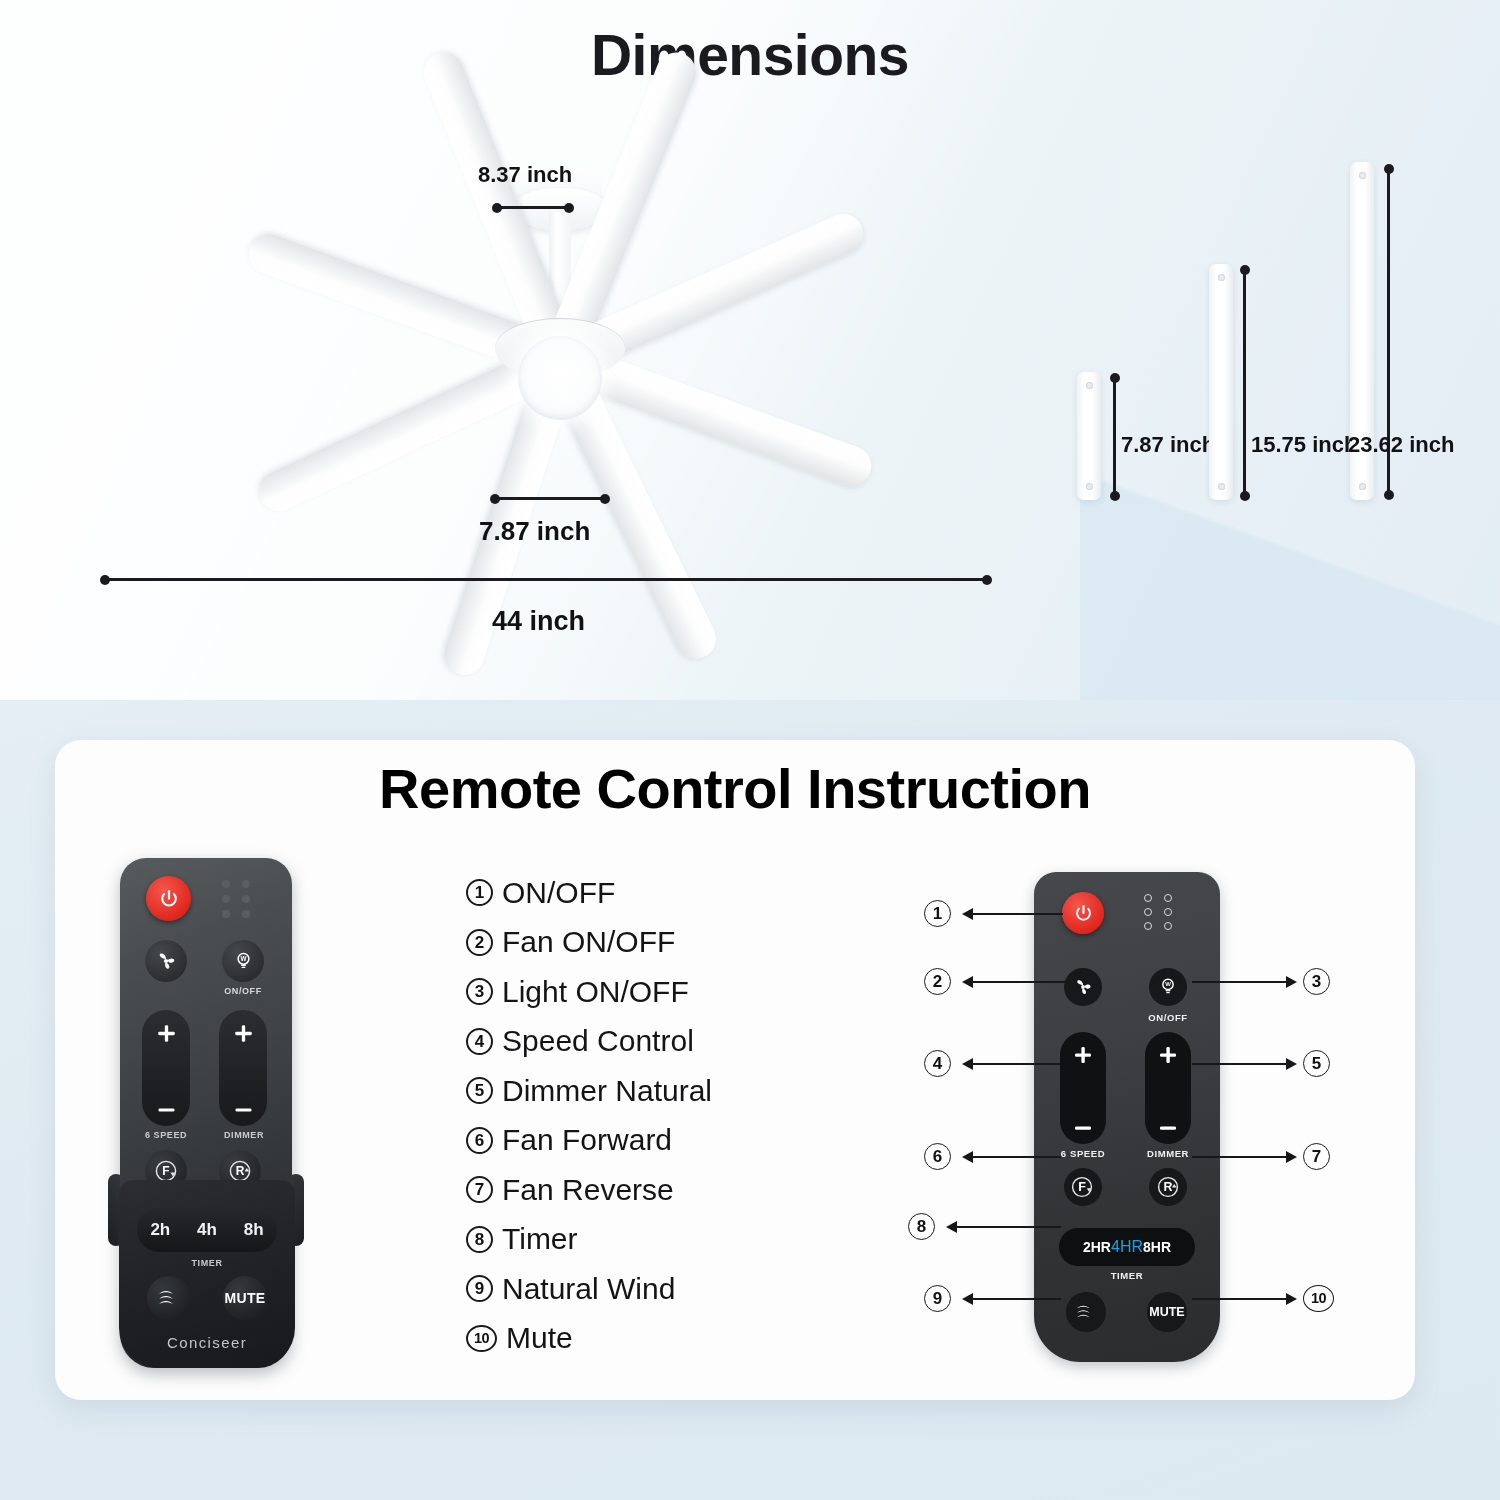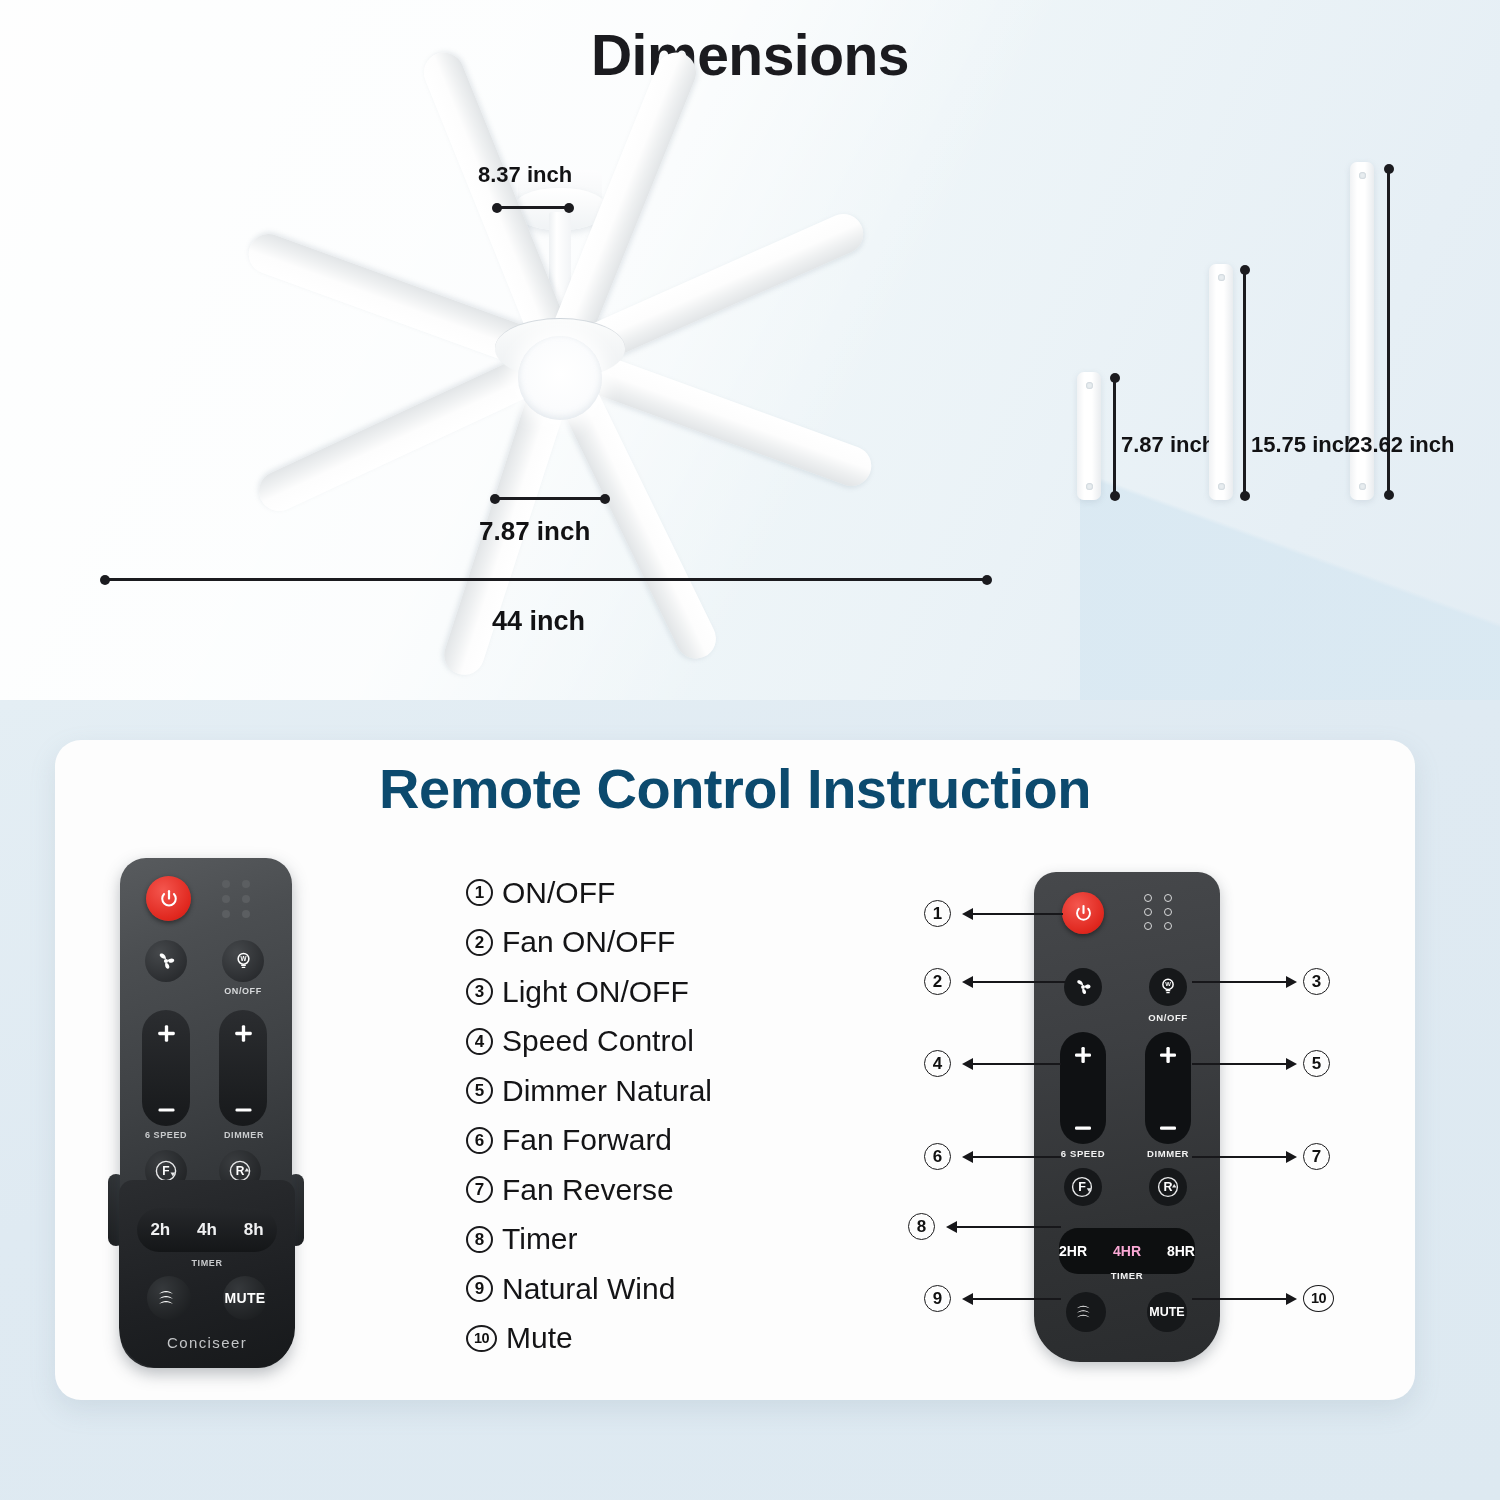--- a/index.html
+++ b/index.html
@@ -18,21 +18,21 @@
   #bg-bottom{position:absolute;left:0;top:700px;width:1500px;height:800px;
     background:linear-gradient(160deg,#e4eef4 0%,#dfeaf2 40%,#dde9f1 100%);}
 
   
   .title-dimensions{
     position:absolute;left:0;top:22px;width:1500px;text-align:center;
     font-size:57px;font-weight:bold;color:#1b1b1f;letter-spacing:-.5px;
   }
   .title-remote{
     position:absolute;left:55px;top:756px;width:1360px;text-align:center;
-    font-size:56px;font-weight:bold;color:#0c4a6e;letter-spacing:-.5px;
+    font-size:56px;font-weight:bold;color:#000000;letter-spacing:-.5px;
   }
 
   
   .dim-label{position:absolute;font-size:22px;font-weight:bold;color:#121214;white-space:nowrap;}
   .dim-line-h{position:absolute;height:3px;background:#1b1b1f;}
   .dim-line-h::before,.dim-line-h::after{content:"";position:absolute;width:10px;height:10px;
     border-radius:50%;background:#1b1b1f;top:-3.5px;}
   .dim-line-h::before{left:-2px;} .dim-line-h::after{right:-2px;}
   .dim-line-v{position:absolute;width:3px;background:#1b1b1f;}
   .dim-line-v::before,.dim-line-v::after{content:"";position:absolute;width:10px;height:10px;
@@ -406,23 +406,23 @@
       </svg>
     </div>
     <div class="rm-btn" style="position:absolute;left:115px;top:296px;width:38px;height:38px;background:#16181a;">
       <svg width="30" height="30" viewBox="0 0 30 30">
         <circle cx="15" cy="15" r="9.4" fill="none" stroke="#e9eaeb" stroke-width="1.4"></circle>
         <text x="15" y="19.2" font-size="12.5" fill="#fff" text-anchor="middle" font-family="Liberation Sans, sans-serif" font-weight="bold">R</text>
         <path d="M23.5 15.4l-2.3-3.5-2.2 3.5z" fill="#e9eaeb"></path>
       </svg>
     </div>
 
-    <div style="position:absolute;left:25px;top:356px;width:136px;height:46px;border-radius:19px;background:#0d0f10;display:flex;align-items:center;justify-content:space-between;">
+    <div style="position:absolute;left:25px;top:356px;width:136px;height:38px;border-radius:19px;background:#0d0f10;display:flex;align-items:center;justify-content:center;">
       <span style="color:#fff;font-size:14px;font-weight:bold;">2HR</span>
-      <span style="color:#f9a8d4;font-size:14px;font-weight:bold;">4HR</span>
+      <span style="color:#0ea5e9;font-size:16px;font-weight:normal;">4HR</span>
       <span style="color:#fff;font-size:14px;font-weight:bold;">8HR</span>
     </div>
     <div class="rm-cap" style="position:absolute;left:63px;top:398px;width:60px;">TIMER</div>
 
     <div class="rm-btn" style="position:absolute;left:32px;top:420px;width:40px;height:40px;background:#16181a;">
       <svg width="24" height="20" viewBox="0 0 26 22">
         <path d="M3 7c4-4 10-4 14 0-4-2.5-10-2.5-14 0z" fill="#fff"></path>
         <path d="M3 12c4-4 10-4 14 0-4-2.5-10-2.5-14 0z" fill="#fff"></path>
         <path d="M3 17c4-4 10-4 14 0-4-2.5-10-2.5-14 0z" fill="#fff"></path>
       </svg>

